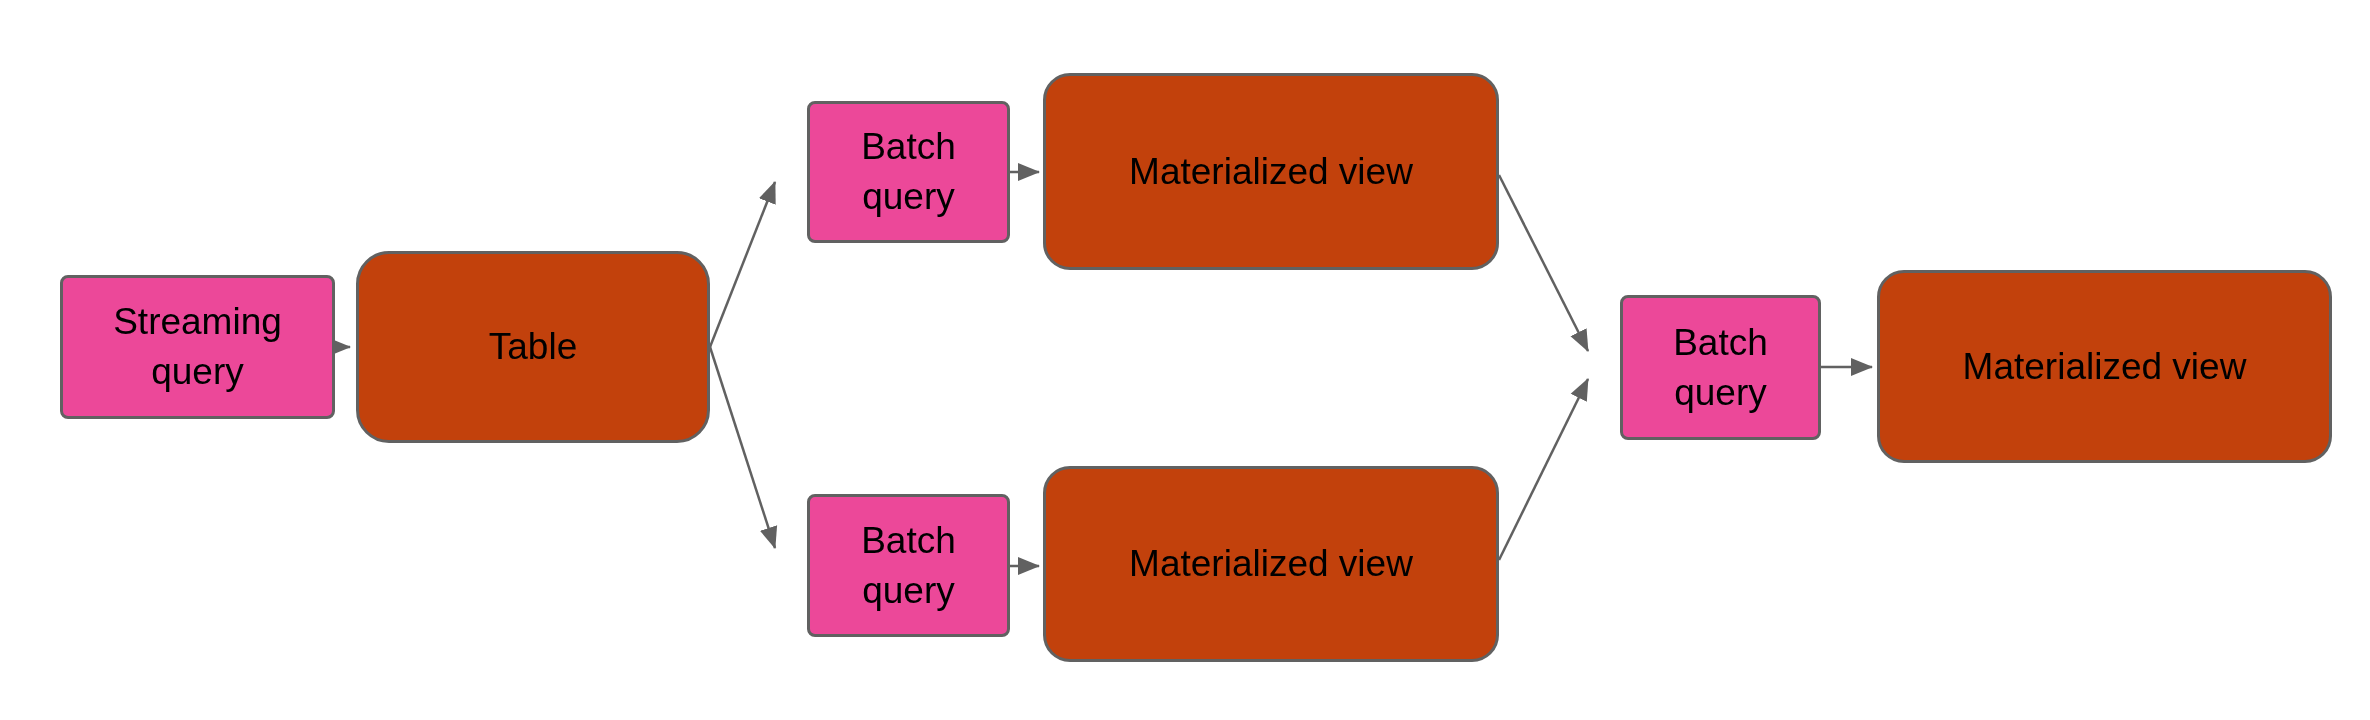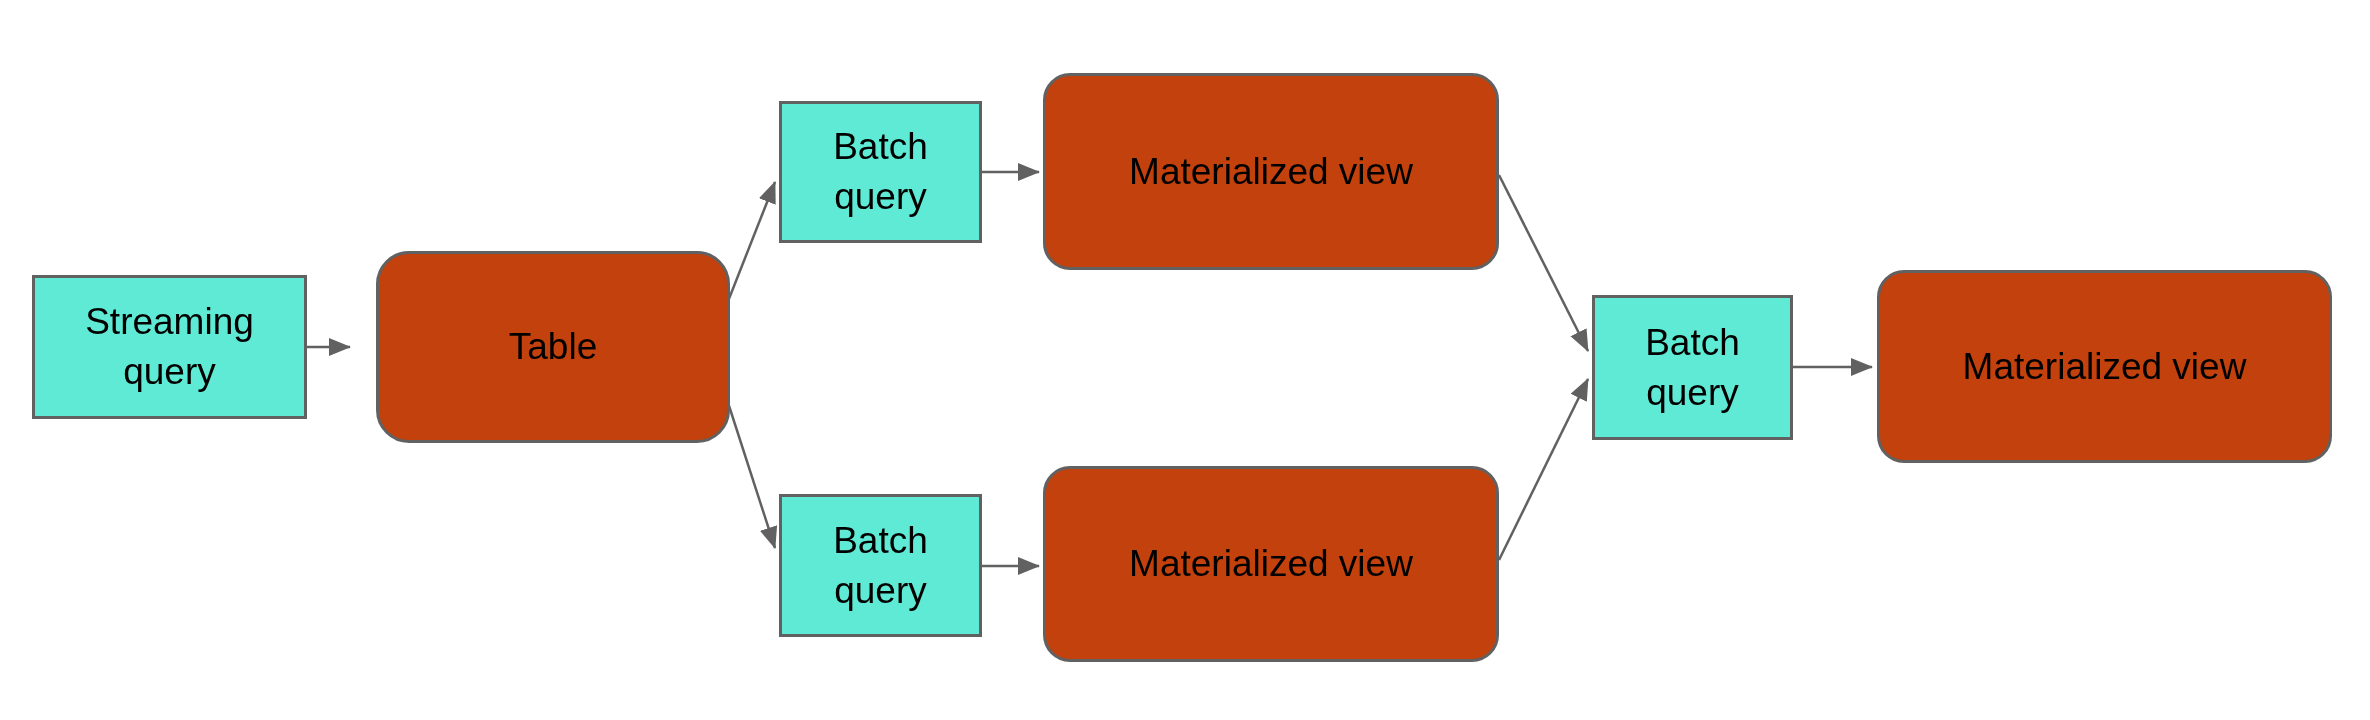--- a/index.html
+++ b/index.html
@@ -24,30 +24,31 @@
     text-align: center;
     border: 3px solid #616161;
     color: #000000;
     font-size: 37px;
     line-height: 1.35;
   }
   .node .label {
     white-space: pre-line;
   }
   .query-node {
-    background: #5eead4;
-    border-radius: 0;
+    background: #ec4899;
+    border-radius: 8px;
+    margin-left: 28px;
   }
   .data-node {
     background: #c2410c;
     border-radius: 27px;
   }
   
   #node-streaming-query   { left: 32px;   top: 275px; width: 275px; height: 144px; align-items: center; }
-  #node-table             { left: 376px;  top: 251px; width: 354px; height: 192px; border-radius: 33px; }
+  #node-table             { left: 356px;  top: 251px; width: 354px; height: 192px; border-radius: 33px; }
   #node-batch-query-top   { left: 779px;  top: 101px; width: 203px; height: 142px; }
   #node-mv-top            { left: 1043px; top: 73px;  width: 456px; height: 197px; }
   #node-batch-query-bottom{ left: 779px;  top: 494px; width: 203px; height: 143px; }
   #node-mv-bottom         { left: 1043px; top: 466px; width: 456px; height: 196px; }
   #node-batch-query-right { left: 1592px; top: 295px; width: 201px; height: 145px; }
   #node-mv-right          { left: 1877px; top: 270px; width: 455px; height: 193px; }
   #connector-layer {
     position: absolute;
     left: 0;
     top: 0;

